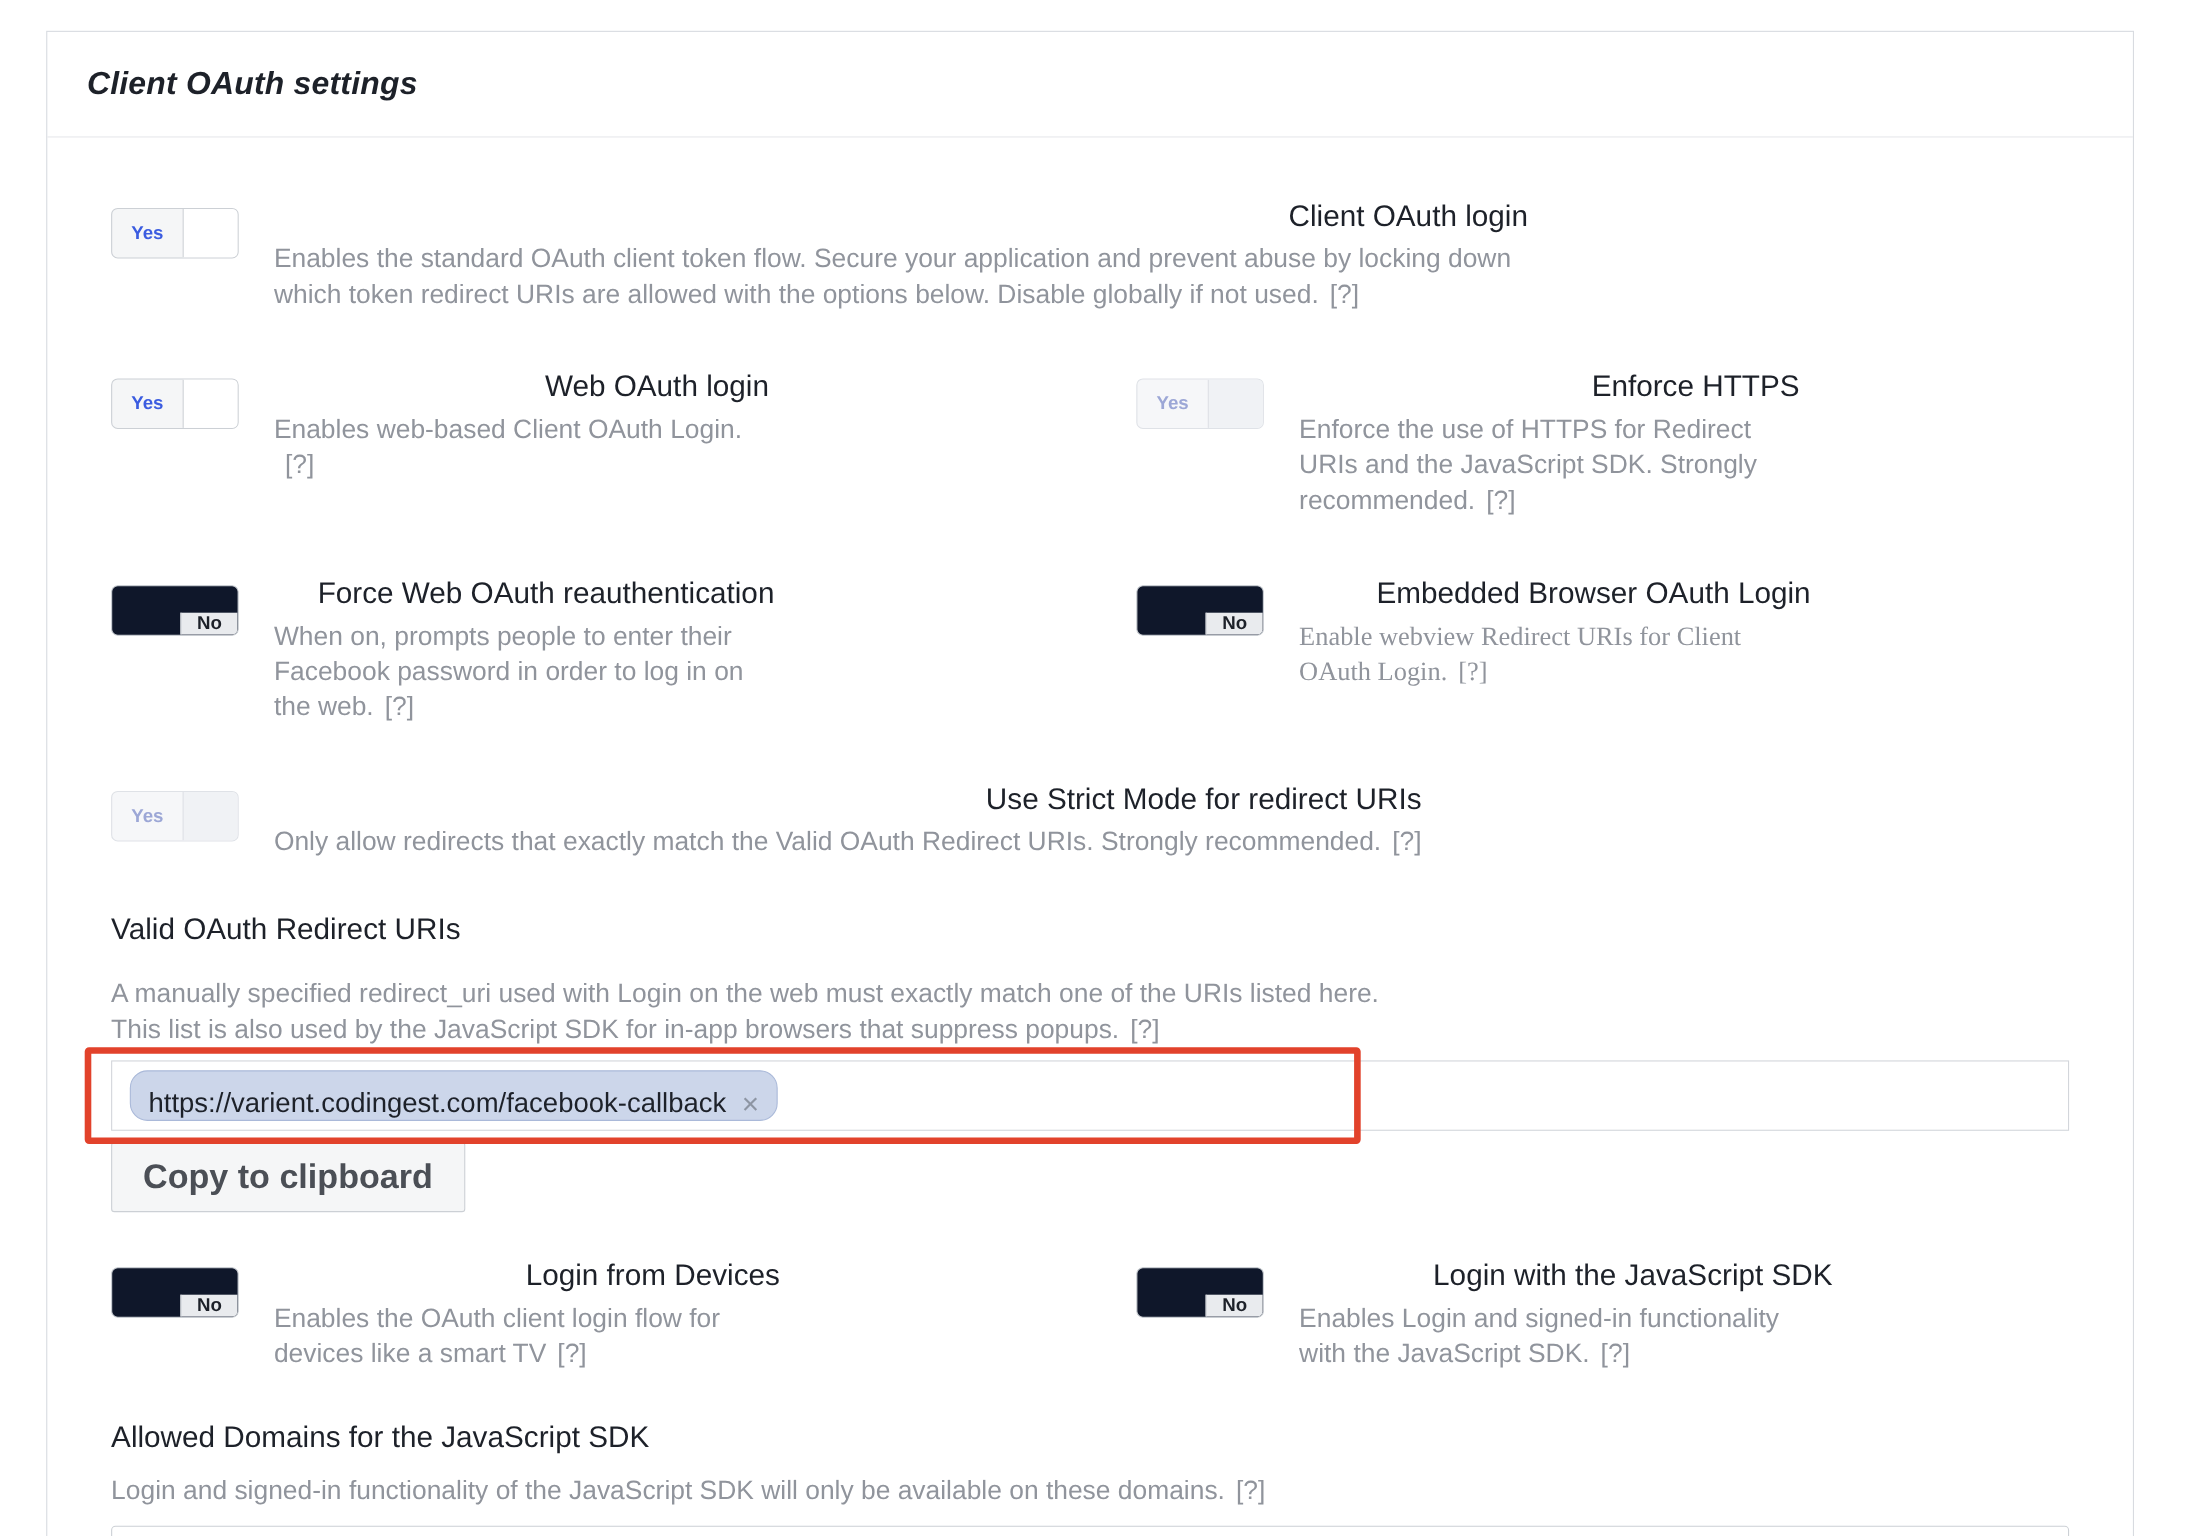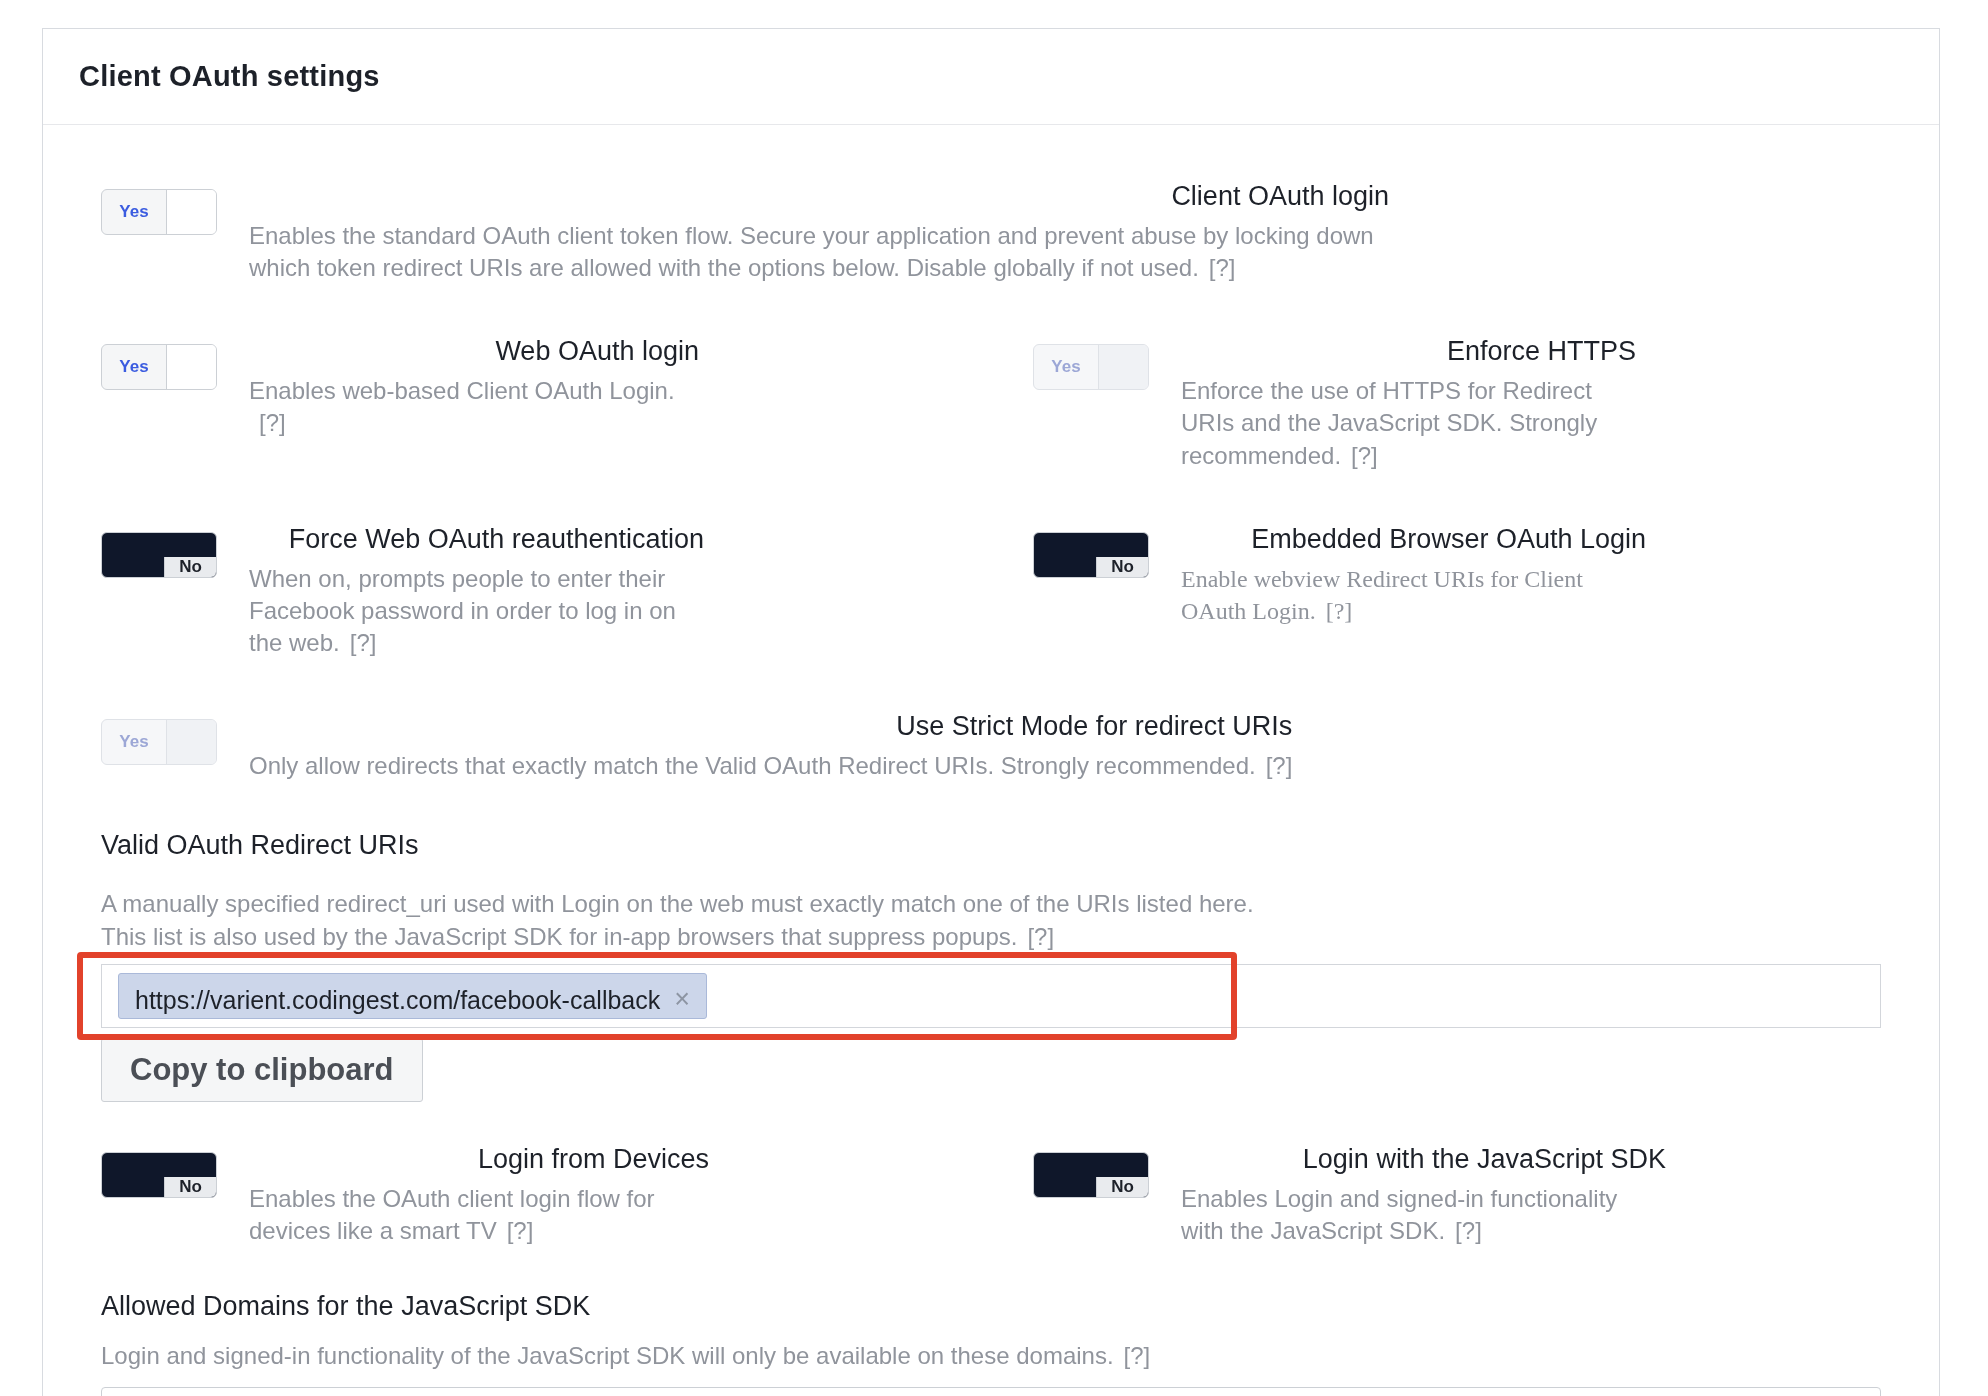--- a/index.html
+++ b/index.html
@@ -16,21 +16,21 @@
     background: #ffffff;
     border: 1px solid #d8dbe0;
   }
   .card-header {
     height: 96px;
     padding: 0 36px;
     display: flex; align-items: center;
     border-bottom: 1px solid #e7e8eb;
   }
   .card-title {
-    font-size: 29px; font-weight: bold; color: #1d2129; letter-spacing: .2px;
+    font-size: 29px; font-weight: bold; color: #1d2129; letter-spacing: .2px; font-style: italic;
   }
   .content { padding: 56px 58px 40px 58px; }
 
   
   .row { display: flex; margin-bottom: 52px; }
   .col-l { width: 932px; flex-shrink: 0; display: flex; }
   .col-r { flex: 1; display: flex; }
   .cell { display: flex; align-items: flex-start; }
   .cell .toggle { margin-top: 8px; margin-right: 32px; }
   .s-title { font-size: 27px; color: #1d2129; margin-bottom: 8px; text-align: right; }
@@ -71,23 +71,23 @@
   .dw-1200 { max-width: 1200px; }
 
   .uri-wrap { position: relative; margin-top: 10px; }
   .uri-input {
     height: 64px; width: 100%;
     border: 1px solid #d3d6db; background: #ffffff;
     display: flex; align-items: center; padding: 0 16px;
     cursor: text;
   }
   .token {
-    display: inline-flex; align-items: flex-start;
-    height: 46px; padding: 12px 16px;
-    background: #ccd6ea; border: 1px solid #aab9d9; border-radius: 3px;
+    display: inline-flex; align-items: flex-end;
+    height: 46px; padding: 0 16px;
+    background: #ccd6ea; border: 1px solid #aab9d9; border-radius: 16px;
     font-size: 25px; color: #1d2129; white-space: nowrap;
   }
   .token-x { margin-left: 14px; color: #8d95a3; font-size: 27px; line-height: 1; cursor: pointer; }
   .annotation {
     position: absolute; left: -24px; top: -12px;
     width: 1160px; height: 88px;
     border: 6px solid #e2422b; border-radius: 4px;
     pointer-events: none;
   }
   .copy-btn {

